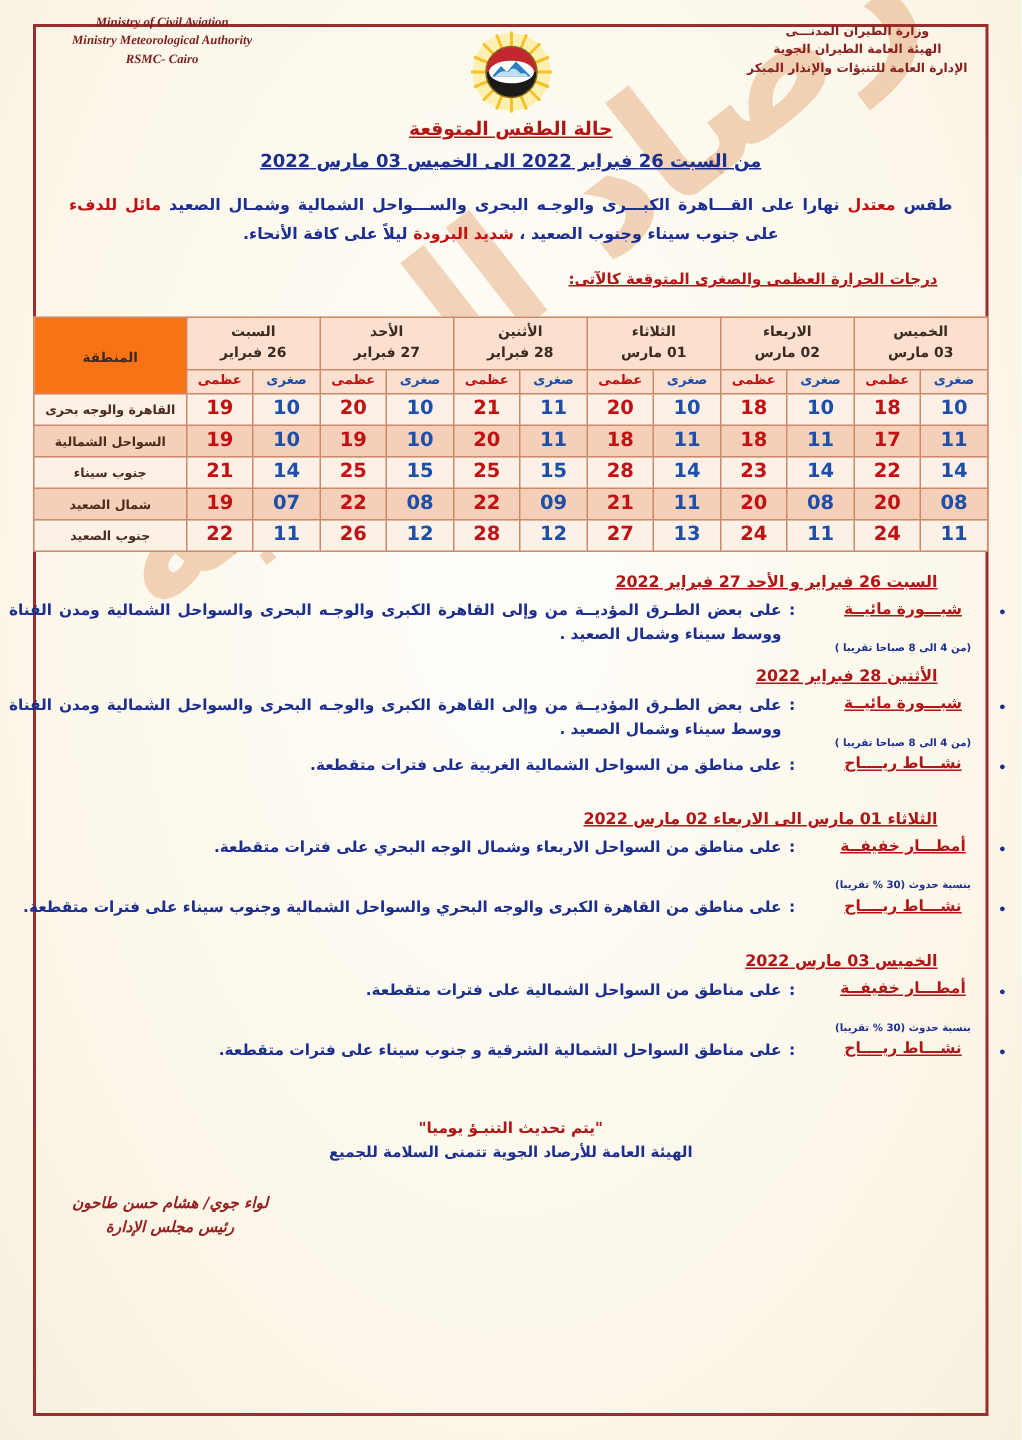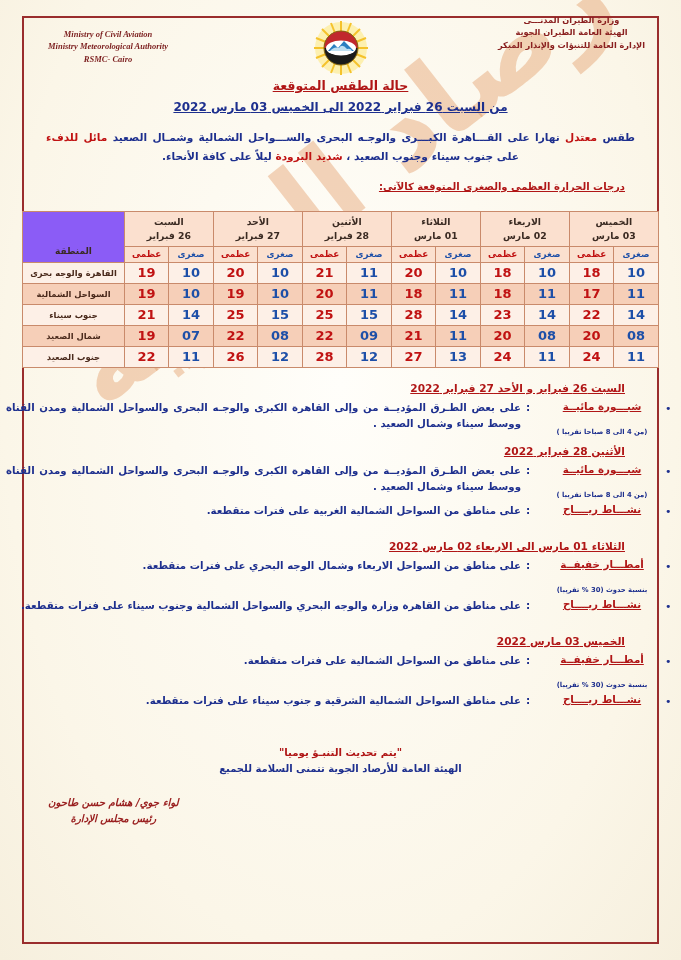--- a/index.html
+++ b/index.html
@@ -65,21 +65,21 @@
   
   .header {
     position: relative;
     height: 78px;
     padding: 12px 34px 0 34px;
     box-sizing: border-box;
   }
   .header-en {
     position: absolute;
     left: 48px;
-    top: 28px;
+    top: 8px;
     text-align: center;
     direction: ltr;
     font-family: "Liberation Serif", "DejaVu Serif", serif;
     font-style: italic;
     font-weight: bold;
     font-size: 8.5px;
     line-height: 1.45;
     color: #7b1d1d;
   }
   .header-ar {
@@ -166,25 +166,25 @@
   table.temps th.day {
     padding: 3px 7px 4px 7px;
     font-size: 9.3px;
     font-weight: bold;
     color: #3a2a22;
     line-height: 1.45;
     background: #fbe0cf;
     min-width: 74px;
   }
   table.temps th.region-head {
-    padding: 6px 8px;
+    padding: 18px 8px;
     font-size: 9px;
     font-weight: bold;
     color: #3a2a22;
-    background: #8b5cf6;
+    background: #f97316;
     min-width: 82px;
     vertical-align: bottom;
   }
   table.temps th.mm {
     font-size: 8.8px;
     font-weight: bold;
     padding: 2px 0 3px 0;
     background: #fbe0cf;
     width: 37px;
   }
@@ -560,21 +560,21 @@
             <div class="fcolon">:</div>
             <div class="ftext">على مناطق من السواحل الاربعاء وشمال الوجه البحري على فترات متقطعة.</div>
           </div>
           <div class="frow">
             <div class="fbullet">•</div>
             <div class="flabel">
               <span class="lbl">نشـــاط ريــــاح</span>
               <span class="sub"></span>
             </div>
             <div class="fcolon">:</div>
-            <div class="ftext">على مناطق من القاهرة وزارة والوجه البحري والسواحل الشمالية وجنوب سيناء على فترات متقطعة.</div>
+            <div class="ftext">على مناطق من القاهرة الكبرى والوجه البحري والسواحل الشمالية وجنوب سيناء على فترات متقطعة.</div>
           </div>
         </div>
       </div>
 
       <div class="section">
         <div class="section-title">الخميس 03 مارس 2022</div>
         <div class="section-rows">
           <div class="frow">
             <div class="fbullet">•</div>
             <div class="flabel">

